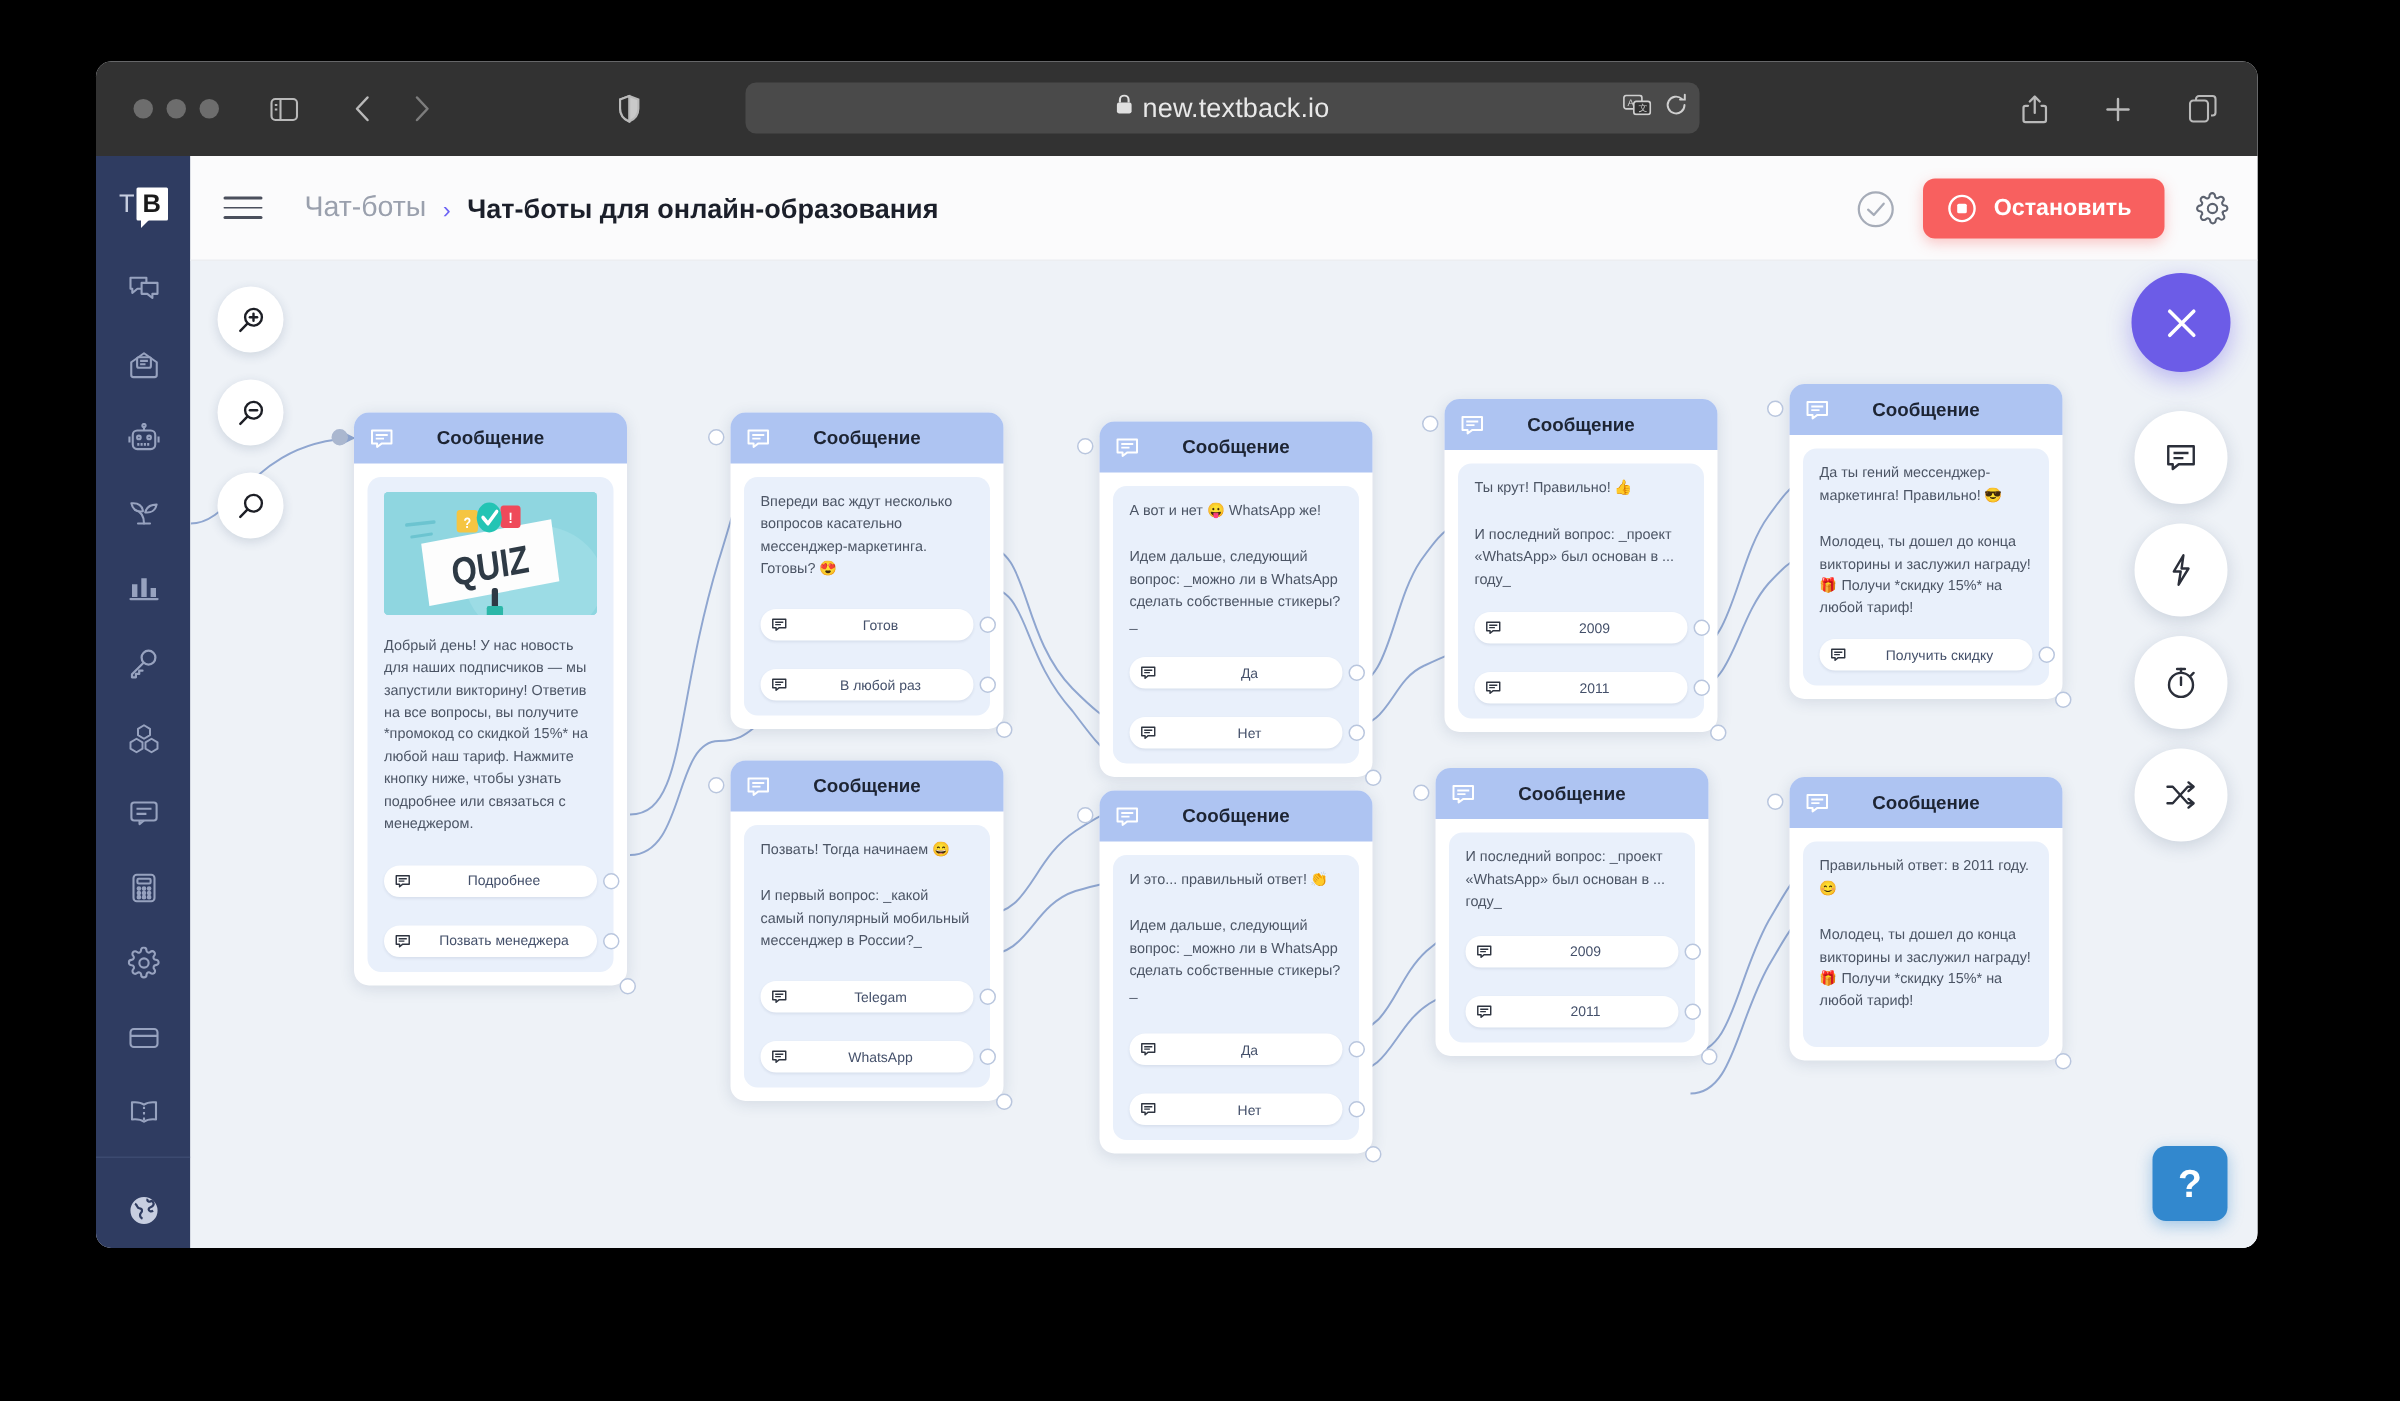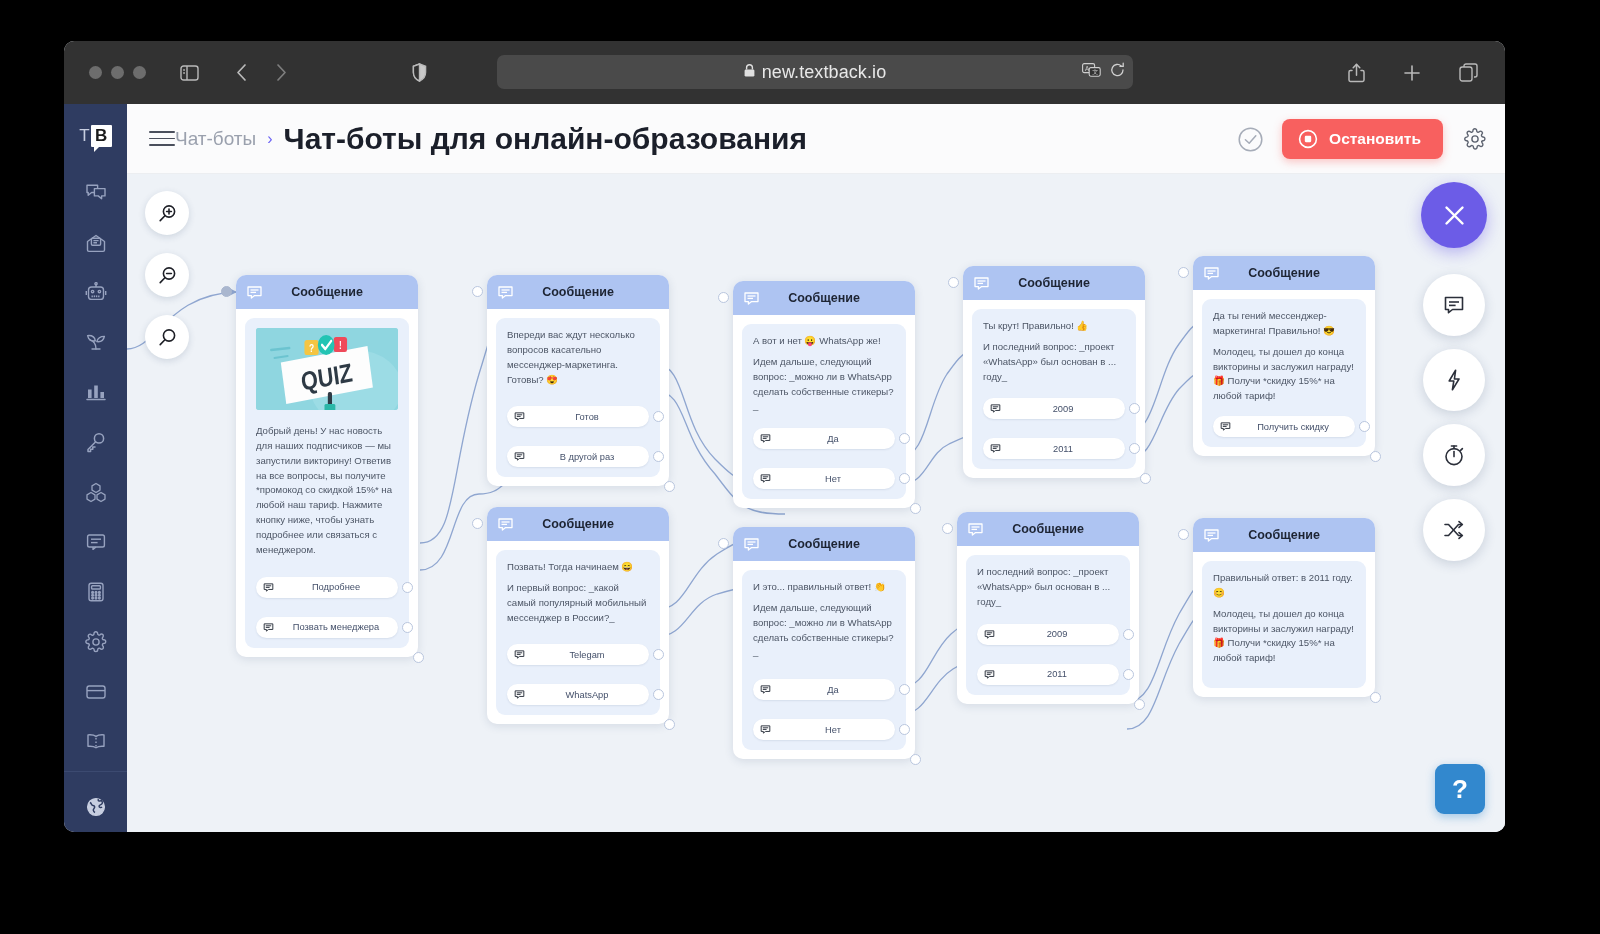--- a/index.html
+++ b/index.html
@@ -101,24 +101,24 @@
   #topbar {
     height: 70px; background: #fbfbfc;
     display: flex; align-items: center;
     border-bottom: 1px solid #eceef1;
     position: relative; z-index: 5;
   }
   #hamburger-btn { margin-left: 22px; width: 26px; cursor:pointer; }
   #hamburger-btn span {
     display:block; height:1.6px; background:#4a4f5c; margin:5px 0; border-radius:1px;
   }
-  #breadcrumb { display:flex; align-items:center; gap:11px; }
+  #breadcrumb { display:flex; align-items:flex-end; gap:11px; margin-left: 28px; }
   #breadcrumb-parent { color: #9aa0ad; font-size: 19px; cursor:pointer; }
   #breadcrumb-sep { color: #6c63f5; font-size: 16px; }
-  #page-title { color: #1b1f2a; font-size: 30px; font-weight: 700; }
+  #page-title { color: #1b1f2a; font-size: 18px; font-weight: 700; }
   #topbar-right {
     position:absolute; right: 18px; top:0; height: 70px;
     display:flex; align-items:center; gap: 18px;
   }
   #check-circle-btn { color:#a6acb8; cursor:pointer; display:flex; }
   #stop-button {
     background:#f8605f; color:#fff; border:none;
     height: 40px; padding: 0 22px 0 16px;
     border-radius: 8px; display:flex; align-items:center; gap:11px;
     font-size: 15.5px; font-weight: 700; cursor:pointer;
@@ -187,21 +187,21 @@
     pointer-events:none;
   }
   .node-body { padding:9px; }
   .bubble {
     background:#e9f0fb; border-radius:9px; padding:10px 11px 10px;
   }
   .bubble .txt {
     font-size:9.6px; line-height:1.55; color:#4c5565;
     white-space:pre-wrap;
   }
-  .bubble .txt + .txt { margin-top:6px; }
+  .bubble .txt + .txt { margin-top:16px; }
   .quiz-img {
     width:100%; height:82px; border-radius:3px; margin-bottom:14px;
     background:#8fd6e0; position:relative; overflow:hidden;
   }
   .btn-row {
     background:#fff; border-radius:20px; height:21px; margin-top:19px;
     display:flex; align-items:center; position:relative;
     box-shadow:0 1px 2px rgba(40,60,100,.10);
   }
   .btn-row .b-ico { margin-left:7px; display:flex; color:#2e3440; }
@@ -643,21 +643,21 @@
                 <span class="port out" style="top:5px"></span>
               </div>
               <div class="btn-row">
                 <span class="b-ico">
                     <svg width="11" height="11" viewBox="0 0 13 13" fill="none" stroke="currentColor" stroke-width="1.15" stroke-linejoin="round">
                       <path d="M1.4 2.2h10.2v6.6H6.5L4 10.8V8.8H1.4z"></path>
                       <line x1="3.3" y1="4.5" x2="9.7" y2="4.5"></line>
                       <line x1="3.3" y1="6.4" x2="7.8" y2="6.4"></line>
                     </svg>
                   </span>
-                <span class="b-lbl">В другой раз</span>
+                <span class="b-lbl">В любой раз</span>
                 <span class="port out" style="top:5px"></span>
               </div>
             </div>
           </div>
           <span class="port bottom"></span>
         </div>
 
         <div class="node" id="node-3" style="left:360px; top:333px;">
           <div class="node-header">
             <span class="hdr-icon">

